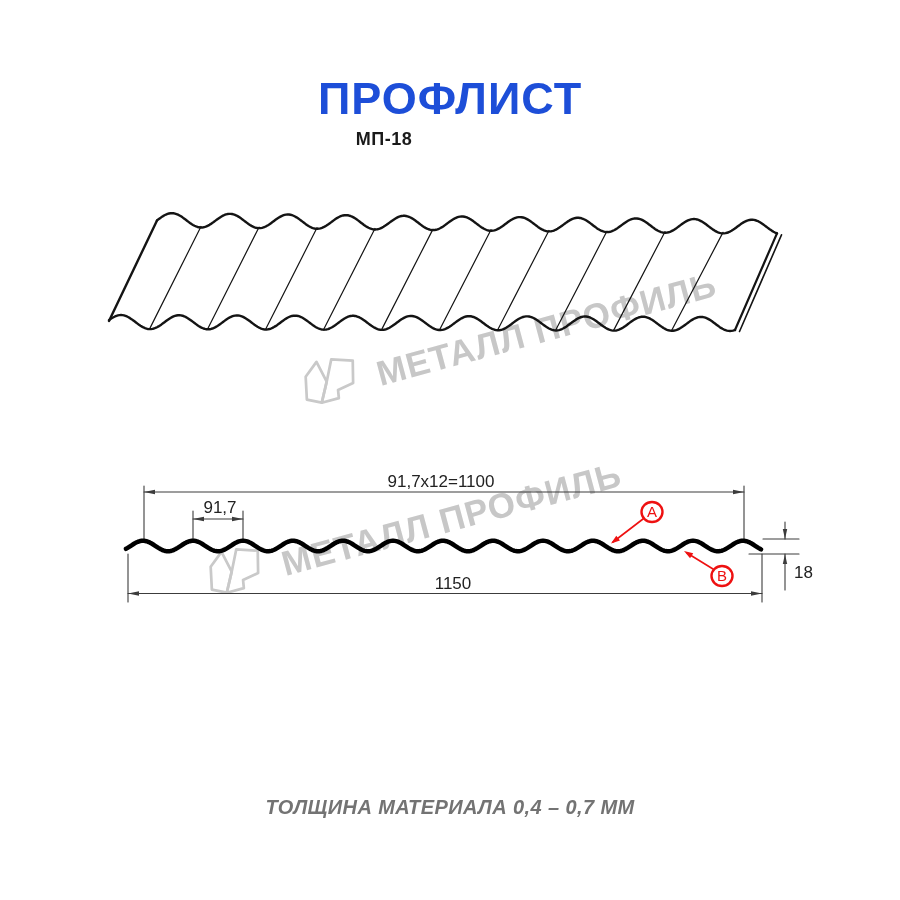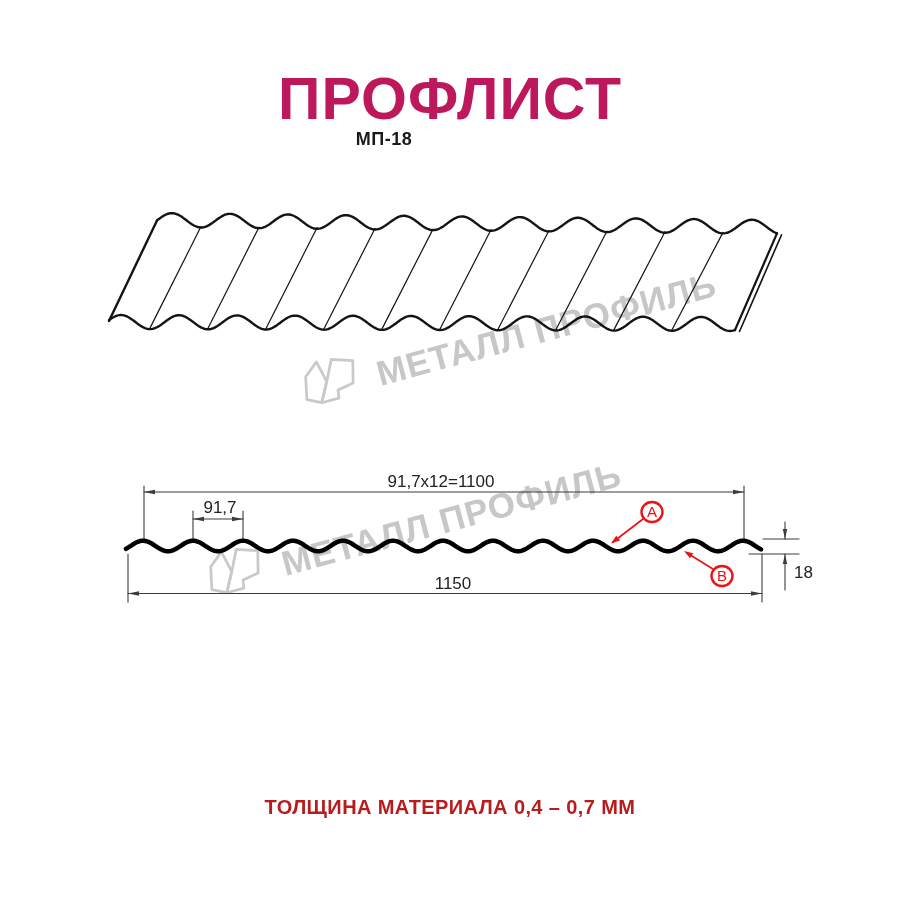--- a/index.html
+++ b/index.html
@@ -2,32 +2,33 @@
 <html><head>
 <meta charset="utf-8">
 <style>
   html,body{margin:0;padding:0;background:#fff;}
   .stage{
     position:relative;width:900px;height:900px;background:#ffffff;
     overflow:hidden;font-family:"Liberation Sans",sans-serif;
   }
   .title{
     position:absolute;left:0;top:76px;width:900px;text-align:center;
-    font-size:59px;line-height:46px;font-weight:bold;letter-spacing:1px;
-    color:#be185d;
+    font-size:45px;line-height:46px;font-weight:bold;letter-spacing:1px;
+    color:#1d4ed8;
   }
   .subtitle{
     position:absolute;left:0;top:129px;width:768px;text-align:center;
     font-size:18px;line-height:20px;font-weight:bold;letter-spacing:0.5px;
     color:#1a1a1a;
   }
   .footer-note{
     position:absolute;left:0;top:794px;width:900px;text-align:center;
     font-size:20px;line-height:26px;font-weight:bold;letter-spacing:0.4px;
-    color:#b91c1c;
+    color:#737373;
+    font-style:italic;
   }
   .watermark{
     position:absolute;display:flex;align-items:center;gap:12px;
     transform:rotate(-15deg);transform-origin:left center;
     pointer-events:none;z-index:1;white-space:nowrap;
   }
   .watermark .wm-text{
     font-size:35px;font-weight:bold;letter-spacing:1px;color:#c7c7c7;
   }
   .watermark .wm-logo{margin-top:-16px;flex:0 0 auto;}

